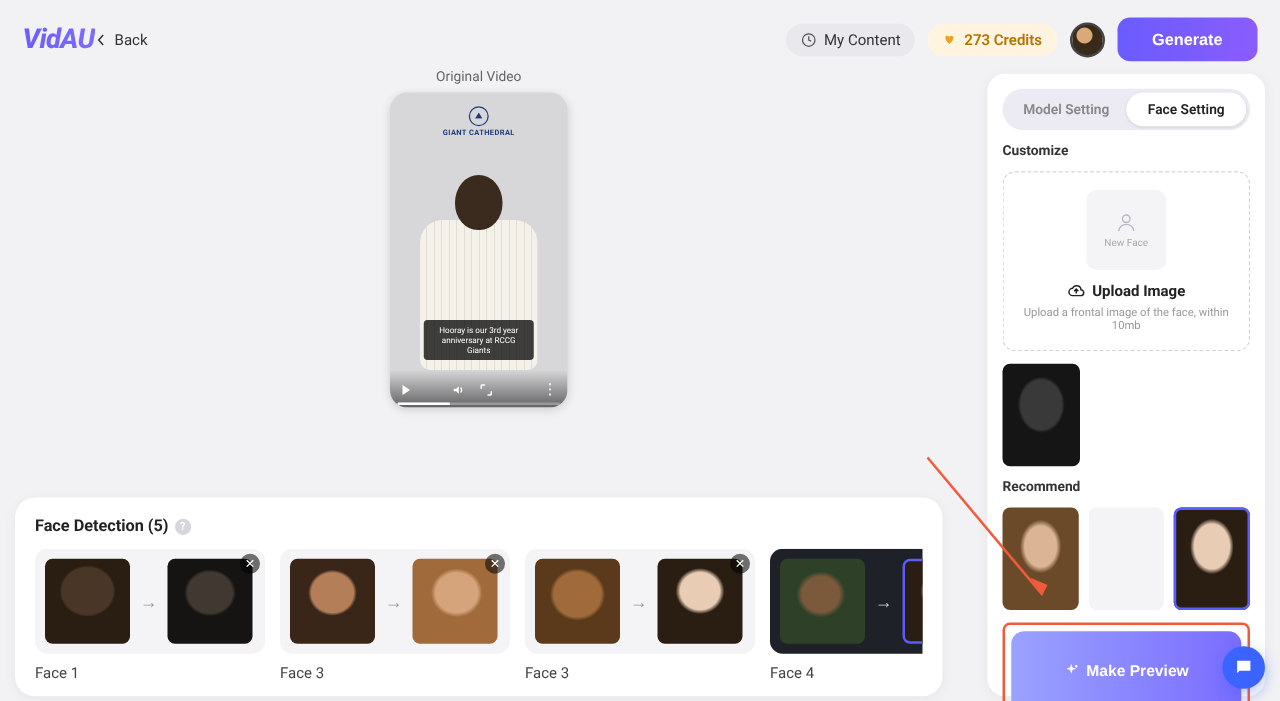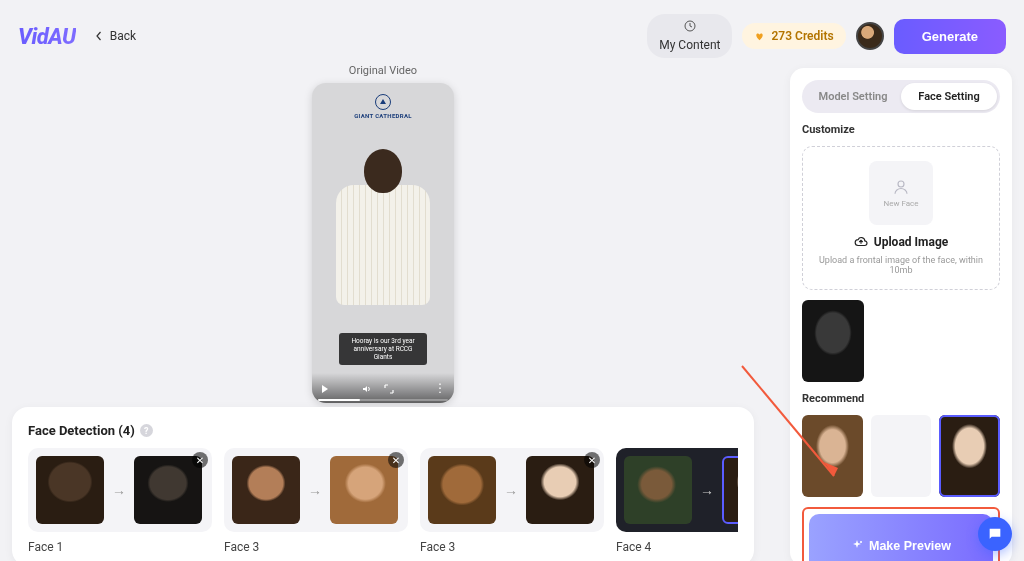--- a/index.html
+++ b/index.html
@@ -1,35 +1,35 @@
 <!DOCTYPE html>
 <html><head>
 <meta charset="utf-8">
 <style>
   * { box-sizing: border-box; margin: 0; padding: 0; }
   body { font-family: -apple-system, BlinkMacSystemFont, "Segoe UI", Roboto, sans-serif; background: #f2f2f5; width: 1024px; height: 561px; overflow: hidden; position: relative; }
 
   .header { display: flex; align-items: center; justify-content: space-between; padding: 14px 18px 10px 18px; }
-  .header-left { display: flex; align-items: center; gap: 18px; }
+  .header-left { display: flex; align-items: center; }
   .logo { font-weight: 800; font-size: 22px; font-style: italic; background: linear-gradient(90deg,#6a5cff,#7e6cff); -webkit-background-clip: text; color: transparent; letter-spacing: -0.5px; }
   .back-btn { display: flex; align-items: center; gap: 6px; font-size: 12px; color: #333; cursor: pointer; }
   .back-btn svg { width: 10px; height: 10px; }
   .header-right { display: flex; align-items: center; gap: 10px; }
   .pill { display: flex; align-items: center; gap: 6px; padding: 6px 12px; border-radius: 18px; font-size: 12px; cursor: pointer; }
-  .pill-mycontent { background: #e8e8ed; color: #333; flex-direction: column; }
+  .pill-mycontent { background: #e8e8ed; color: #333; }
   .pill-credits { background: #fff4e0; color: #b37400; font-weight: 600; }
   .avatar { width: 28px; height: 28px; border-radius: 50%; background: radial-gradient(circle at 40% 35%, #d9a97a 0 28%, #3a2a1a 32% 100%); border: 2px solid #444; }
   .generate-btn { background: linear-gradient(90deg,#6a5cff,#8a5cff); color: #fff; border: none; border-radius: 10px; padding: 10px 28px; font-size: 13px; font-weight: 600; cursor: pointer; }
 
   .main { display: flex; gap: 24px; padding: 0 0 0 0; }
 
   .left-area { flex: 1; position: relative; }
   .video-section { display: flex; flex-direction: column; align-items: center; margin-top: -4px; }
   .video-label { font-size: 11px; color: #666; margin-bottom: 6px; }
-  .video-frame { width: 142px; height: 320px; background: #d7d7d9; border-radius: 14px; position: relative; overflow: hidden; box-shadow: 0 2px 8px rgba(0,0,0,0.15); }
+  .video-frame { width: 142px; height: 252px; background: #d7d7d9; border-radius: 14px; position: relative; overflow: hidden; box-shadow: 0 2px 8px rgba(0,0,0,0.15); }
   .video-top { position: absolute; top: 6px; left: 0; right: 0; text-align: center; }
   .video-badge { width: 16px; height: 16px; border-radius: 50%; border: 1.2px solid #1a3d7a; display: inline-flex; align-items: center; justify-content: center; }
   .video-badge::after { content: ""; width: 6px; height: 5px; background: #1a3d7a; clip-path: polygon(50% 0, 100% 100%, 0 100%); }
   .video-brand { font-size: 6px; font-weight: 700; color: #1a3d7a; letter-spacing: 0.3px; margin-top: 2px; }
   .video-person { position: absolute; top: 60px; left: 18px; right: 18px; bottom: 50px; }
   .person-shape { width: 100%; height: 100%; position: relative; }
   .person-head { width: 38px; height: 44px; border-radius: 50% 50% 48% 48%; background: #3b2a1e; position: absolute; top: 6px; left: 50%; transform: translateX(-50%); }
   .person-body { position: absolute; top: 42px; left: 6px; right: 6px; height: 120px; background: #f3f1ea; border-radius: 18px 18px 8px 8px; background-image: repeating-linear-gradient(90deg,#f3f1ea 0 5px,#e2ddcf 5px 6px); }
   .video-caption { position: absolute; bottom: 38px; left: 50%; transform: translateX(-50%); background: rgba(0,0,0,0.75); color: #fff; font-size: 6.5px; padding: 4px 6px; border-radius: 3px; line-height: 1.25; width: 88px; text-align: center; }
   .video-controls { position: absolute; bottom: 0; left: 0; right: 0; height: 30px; background: linear-gradient(180deg,transparent,rgba(0,0,0,0.55)); display: flex; align-items: center; padding: 0 8px; gap: 8px; }
@@ -153,21 +153,21 @@
           <span class="dots">⋮</span>
         </div>
         <div class="progress-bar">
             <div class="progress-fill"></div>
           </div>
       </div>
     </div>
 
     <div class="detection-panel">
       <div class="detection-title">
-        <span>Face Detection (4)</span>
+        <span>Face Detection (5)</span>
         <span class="q-icon">?</span>
       </div>
       <div class="faces-row">
         <div class="face-col">
           <div class="face-pair">
             <div class="face-img p-dark1"></div>
             <div class="swap-arrow">→</div>
             <div class="face-img p-dark2"></div>
             <div class="close-dot">✕</div>
           </div>

